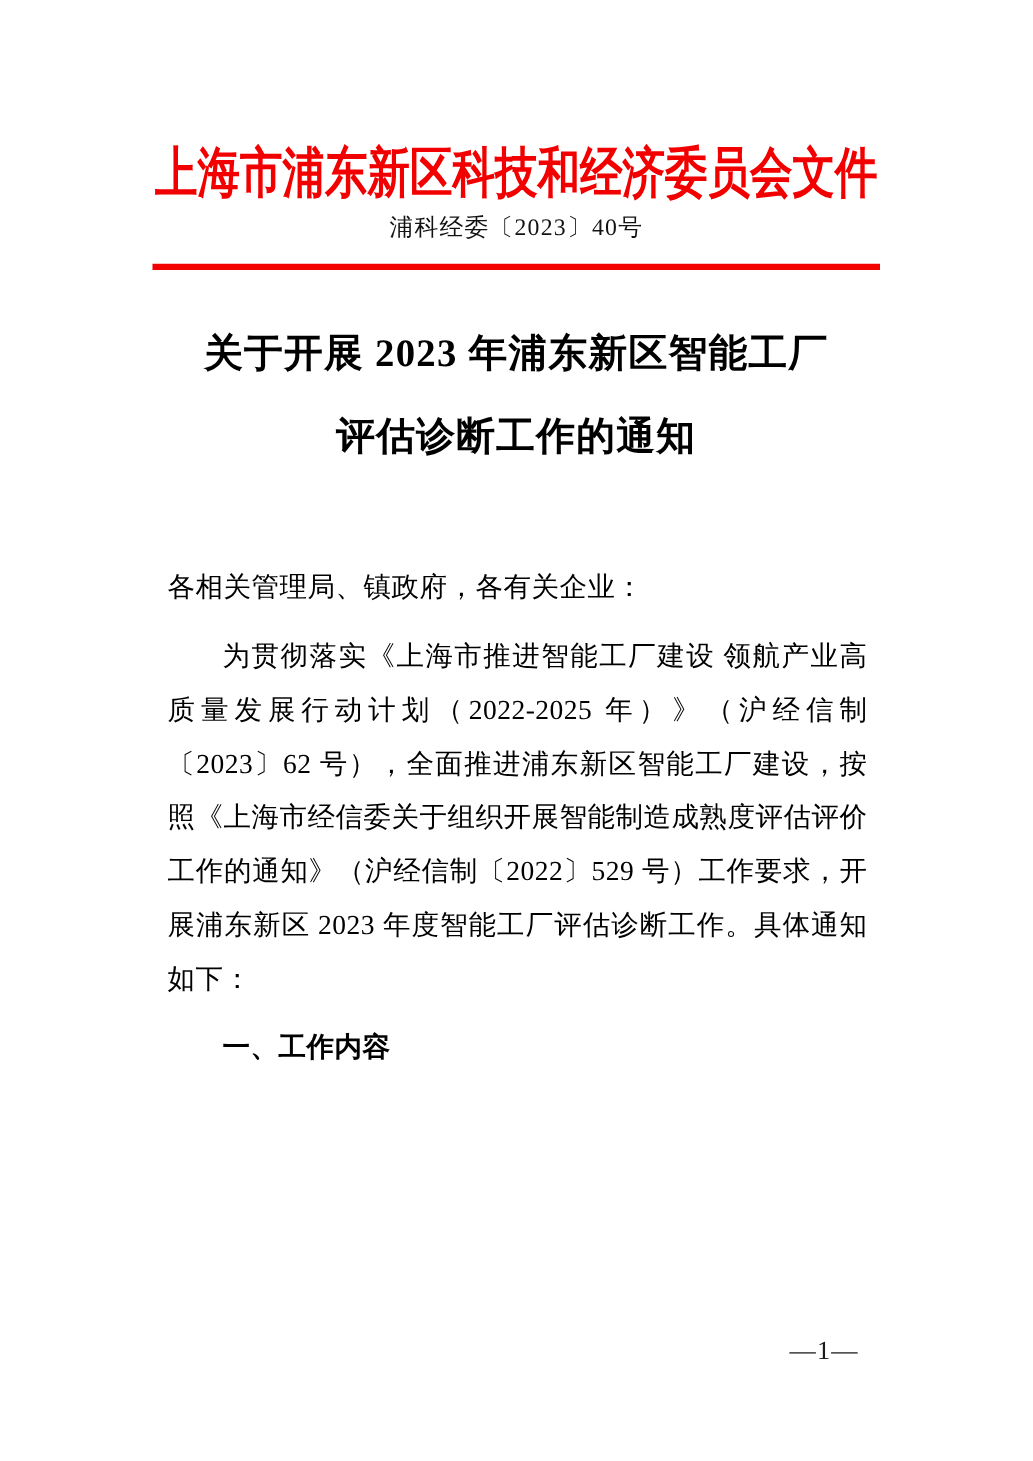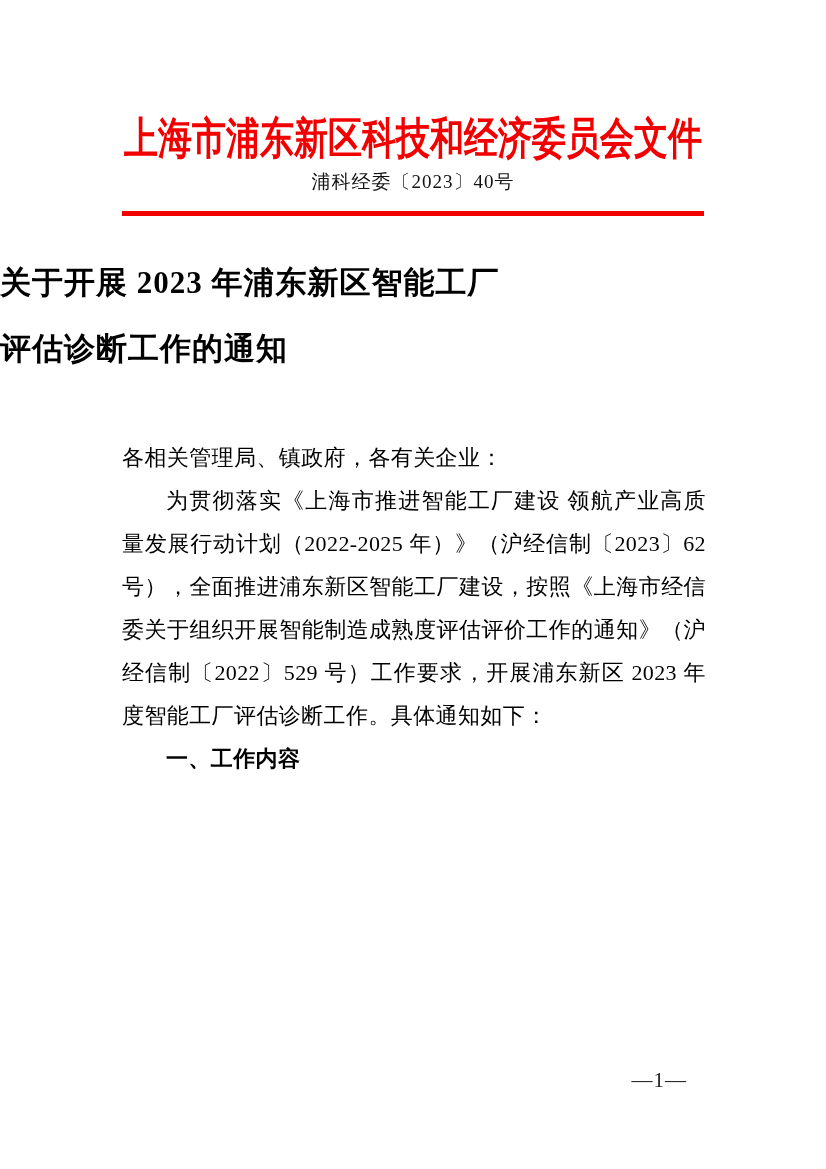--- a/index.html
+++ b/index.html
@@ -44,40 +44,40 @@
     left: 122px;
     width: 582px;
     height: 5px;
     background: var(--accent);
   }
   .doc-title {
     position: absolute;
     top: 250px;
     left: 0;
     width: 826px;
-    text-align: left;
+    text-align: center;
     font-weight: 700;
     font-size: 31px;
     line-height: 66px;
     letter-spacing: 1px;
     color: #000;
   }
   .body-text {
     position: absolute;
     top: 436px;
     left: 122px;
     width: 584px;
     font-size: 22px;
     line-height: 43px;
     letter-spacing: 0.4px;
     text-align: justify;
     text-justify: inter-ideograph;
     color: #000;
   }
-  .body-text p { margin: 0; }
+  .body-text p { margin: 12px; }
   .indent { text-indent: 2em; }
   .section-heading {
     text-indent: 2em;
     font-family: Liberation Sans, sans-serif;
     font-weight: 700;
   }
   .page-number {
     position: absolute;
     top: 1068px;
     left: 0;

